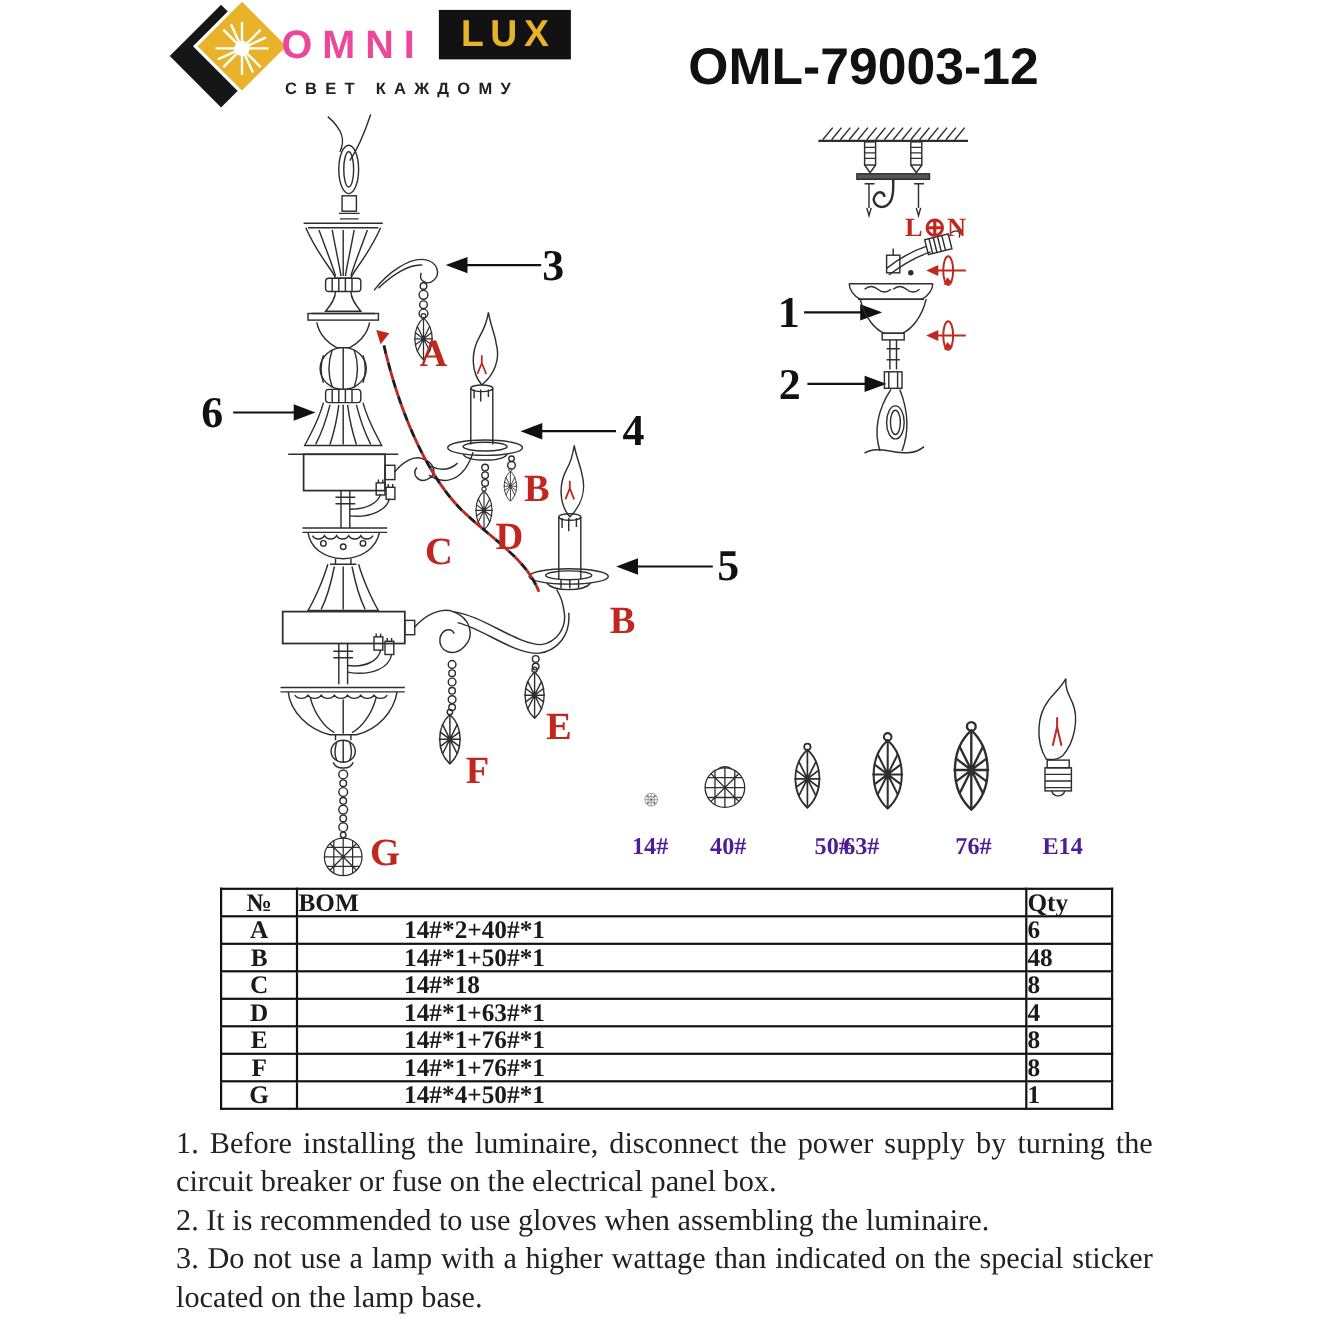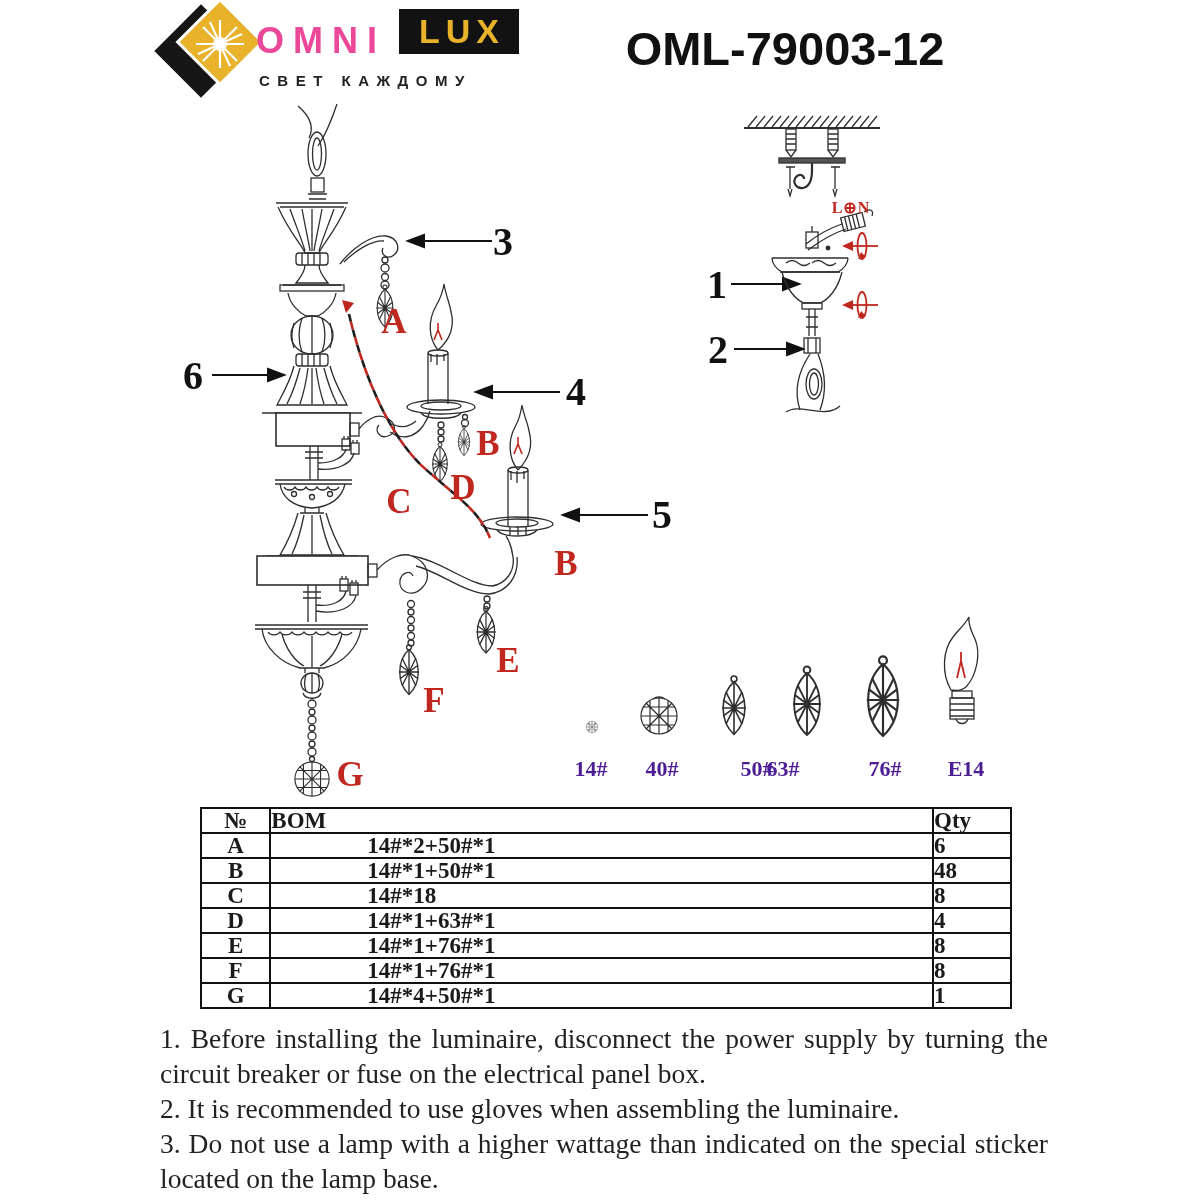--- a/index.html
+++ b/index.html
@@ -8,26 +8,26 @@
   .abs{position:absolute;}
   
   .brand-omni{position:absolute;left:256px;top:20px;font-family:"Liberation Sans",sans-serif;
      font-weight:bold;font-size:36px;letter-spacing:9px;color:#ec4899;}
   .lux-box{position:absolute;left:399px;top:9px;width:120px;height:45px;background:#121212;
      display:flex;align-items:center;justify-content:center;}
   .lux-box span{font-family:"Liberation Sans",sans-serif;font-weight:bold;font-size:34px;
      letter-spacing:6px;color:#e8b32a;padding-left:6px;}
   .tagline{position:absolute;left:259px;top:72px;font-family:"Liberation Sans",sans-serif;
      font-weight:bold;font-size:15px;letter-spacing:7.5px;color:#222;}
-  .model{position:absolute;left:592px;top:21px;width:386px;text-align:center;
+  .model{position:absolute;left:592px;top:32px;width:386px;text-align:center;
      font-family:"Liberation Sans",sans-serif;font-weight:bold;font-size:47px;color:#111;}
   
   .cl{position:absolute;transform:translate(-50%,-50%);font-weight:bold;font-size:40px;color:#111;}
   .cr{position:absolute;transform:translate(-50%,-50%);font-weight:bold;font-size:35px;color:#c0271f;}
-  .ln{position:absolute;transform:translate(-50%,-50%);font-weight:bold;font-size:16px;
+  .ln{position:absolute;transform:translate(-50%,-50%);font-weight:bold;font-size:24px;
       letter-spacing:1px;color:#c0271f;}
   .pl{position:absolute;transform:translate(-50%,-50%);font-weight:bold;font-size:22px;color:#4c1d95;}
   
   table.bom{position:absolute;left:200px;top:807px;width:812px;border-collapse:collapse;
      font-family:"Liberation Serif",serif;font-weight:bold;font-size:23px;table-layout:fixed;}
   table.bom th,table.bom td{border:2px solid #111;height:22px;padding:0;line-height:1;}
   table.bom .c-no{width:62px;text-align:center;}
   table.bom .c-bom{width:610px;text-align:left;}
   table.bom td.c-bom{text-align:left;padding-left:96px;}
   table.bom .c-qty{width:70px;text-align:left;}
@@ -329,21 +329,21 @@
     <thead>
       <tr>
         <th class="c-no">№</th>
         <th class="c-bom">BOM</th>
         <th class="c-qty">Qty</th>
       </tr>
     </thead>
     <tbody>
       <tr>
         <td class="c-no">A</td>
-        <td class="c-bom">14#*2+50#*1</td>
+        <td class="c-bom">14#*2+40#*1</td>
         <td class="c-qty">6</td>
       </tr>
       <tr>
         <td class="c-no">B</td>
         <td class="c-bom">14#*1+50#*1</td>
         <td class="c-qty">48</td>
       </tr>
       <tr>
         <td class="c-no">C</td>
         <td class="c-bom">14#*18</td>

